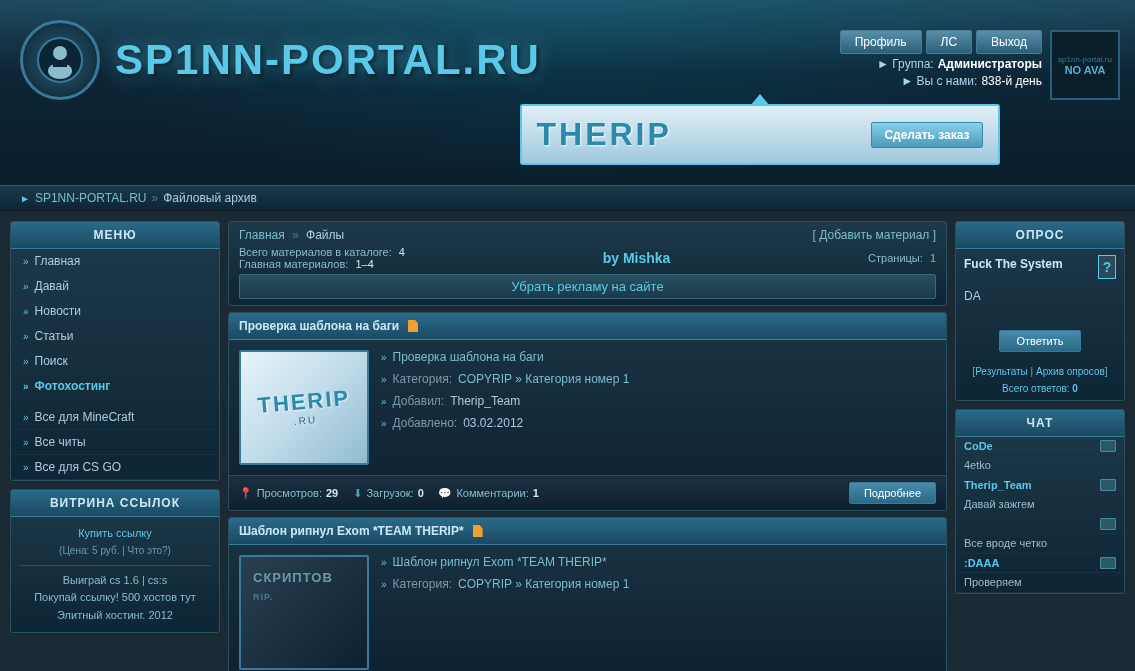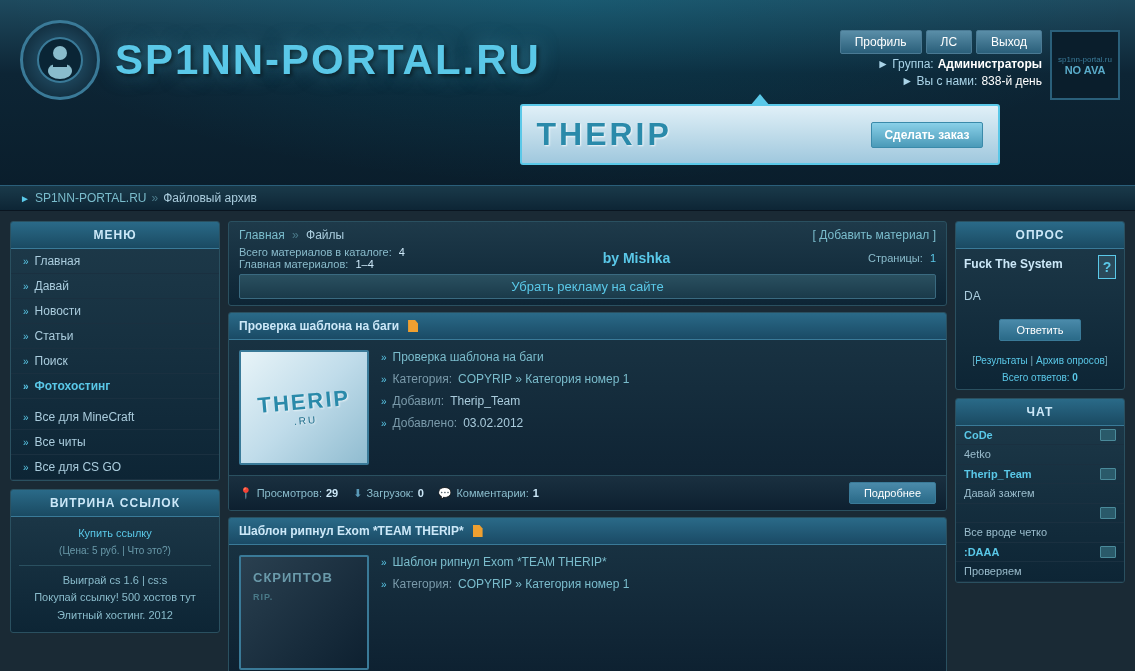--- a/index.html
+++ b/index.html
@@ -410,21 +410,21 @@
       font-weight: bold;
       min-height: 40px;
     }
     .poll-answer {
       padding: 0 8px 4px 8px;
       font-size: 12px;
       color: #aaccdd;
     }
     .poll-btn {
       display: block;
-      margin: 8px auto 6px auto;
+      margin: 19px auto 6px auto;
       background: linear-gradient(180deg, #4a8aaa 0%, #2a6a88 100%);
       border: 1px solid #3a7a98;
       color: #fff;
       padding: 4px 16px;
       font-size: 11px;
       cursor: pointer;
       border-radius: 2px;
     }
     .poll-links {
       padding: 4px 8px;

